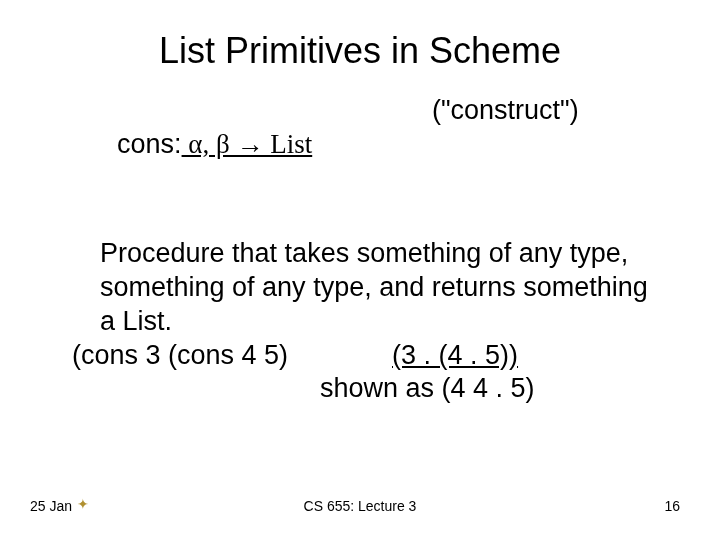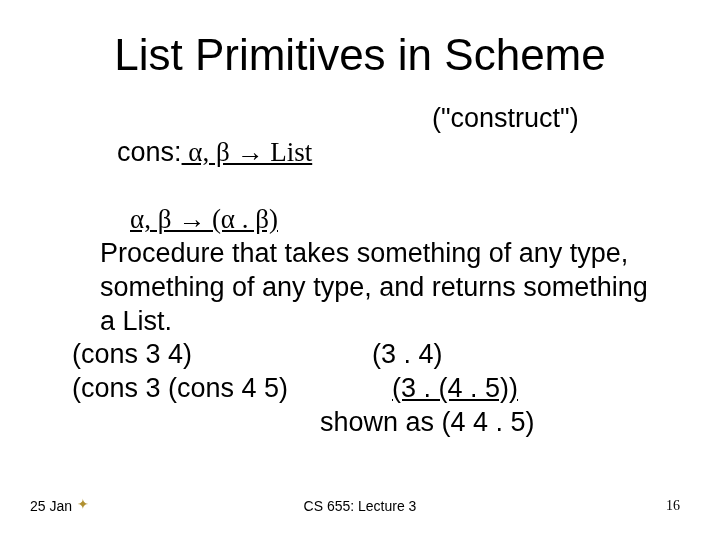--- a/index.html
+++ b/index.html
@@ -13,37 +13,38 @@
     overflow: hidden;
   }
   .slide {
     width: 720px;
     height: 540px;
     position: relative;
     box-sizing: border-box;
     padding: 30px 60px 0 60px;
   }
   .title {
-    font-size: 44px;
+    font-size: 36px;
     text-align: center;
     margin: 0 0 22px 0;
     font-weight: normal;
   }
   .line {
     font-size: 27px;
     line-height: 1.25;
     margin: 0;
     white-space: pre;
   }
   .bold { font-weight: normal; }
   .indent1 { padding-left: 12px; }
   .indent2 { padding-left: 70px; }
   .wrap {
     white-space: normal;
     padding-left: 40px;
+    margin-top: 42px;
   }
   .row {
     display: flex;
   }
   .cell-a { width: 300px; }
   .cell-b { flex: 1; }
   .right-align { text-align: left; padding-left: 260px; }
   .footer {
     position: absolute;
     bottom: 26px;
@@ -60,21 +61,20 @@
     align-items: center;
     gap: 4px;
   }
   .footer-center {
     width: 100%;
     text-align: center;
   }
   .footer-right {
     position: absolute;
     right: 40px;
-    font-family: Liberation Serif, serif;
   }
   .jester {
     display: inline-block;
     width: 18px;
     height: 18px;
     position: relative;
   }
   .jester::before {
     content: "✦";
     font-size: 14px;
@@ -92,28 +92,23 @@
 
   <h1 class="title">List Primitives in Scheme</h1>
 
   <div class="line indent1 row">
     <span class="cell-a">
       <span class="bold">cons:</span><span class="sym"> α, β → List</span>
     </span>
     <span class="cell-b" style="padding-left:60px;">("construct")</span>
   </div>
 
-  <div class="line indent2 sym">α, β → (α . β)</div>
 
   <div class="line wrap">Procedure that takes something of any type, something of any type, and returns something a List.</div>
 
-  <div class="line indent1 row">
-    <span class="cell-a">(cons 3 4)</span>
-    <span class="cell-b">(3 . 4)</span>
-  </div>
 
   <div class="line indent1 row">
     <span class="cell-a">(cons 3 (cons 4 5)</span>
     <span class="cell-b" style="padding-left:20px;text-decoration:underline;">(3 . (4 . 5))</span>
   </div>
 
   <div class="line right-align">shown as (4 4 . 5)</div>
 
   <div class="footer">
     <span class="footer-left">

